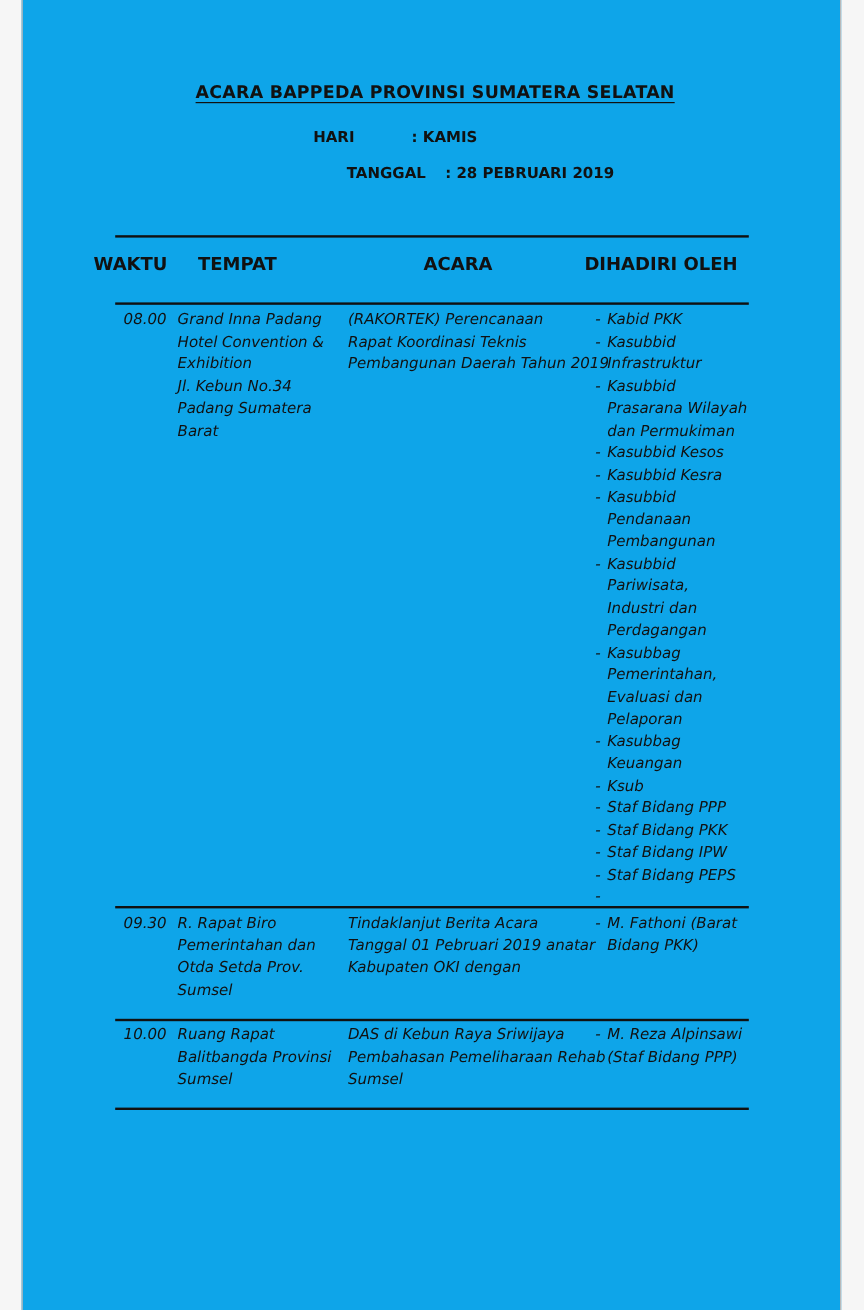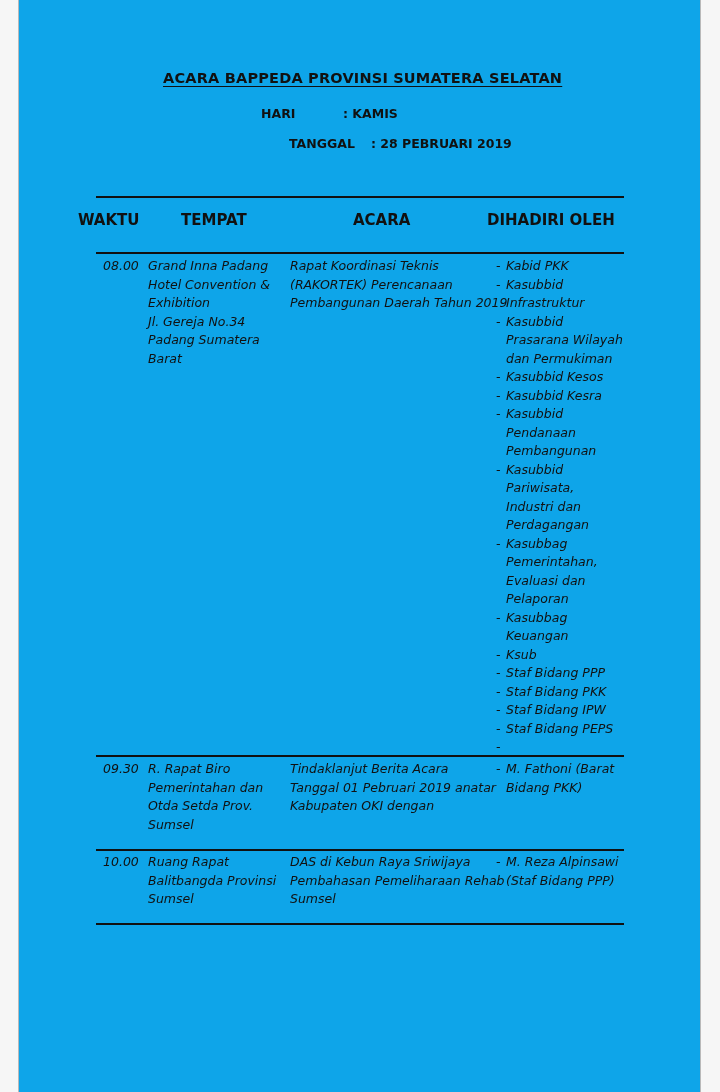--- a/index.html
+++ b/index.html
@@ -59,40 +59,40 @@
   <div class="meta-row" style="top: 106px; left: 242px;">
     <span class="k">HARI</span><span class="v">: KAMIS</span>
   </div>
   <div class="meta-row" style="top: 136px; left: 242px; margin-left: 28px;">
     <span class="k">TANGGAL</span><span class="v">: 28 PEBRUARI 2019</span>
   </div>
 
   <div class="rule" style="top: 196px; left: 77px;"></div>
 
   <div class="th" style="left: 59px;">WAKTU</div>
-  <div class="th" style="left: 162px;">TEMPAT</div>
+  <div class="th" style="left: 146px;">TEMPAT</div>
   <div class="th" style="left: 334px;">ACARA</div>
   <div class="th" style="left: 468px;">DIHADIRI OLEH</div>
 
   <div class="rule" style="top: 252px; left: 77px;"></div>
 
   <div id="rows-container">
       <div class="row" style="left: 77px; top: 257px;">
         <div class="cell c-time">08.00</div>
         <div class="cell c-place">
           <span class="line">Grand Inna Padang</span>
           <span class="line">Hotel Convention &amp;</span>
           <span class="line">Exhibition</span>
-          <span class="line">Jl. Gereja No.34</span>
+          <span class="line">Jl. Kebun No.34</span>
           <span class="line">Padang Sumatera</span>
           <span class="line">Barat</span>
         </div>
         <div class="cell c-event">
+          <span class="line">(RAKORTEK) Perencanaan</span>
           <span class="line">Rapat Koordinasi Teknis</span>
-          <span class="line">(RAKORTEK) Perencanaan</span>
           <span class="line">Pembangunan Daerah Tahun 2019</span>
         </div>
         <div class="cell c-att">
           <div class="att-item">
             <span class="dash">-</span>
             <span class="line">Kabid PKK</span>
           </div>
           <div class="att-item">
             <span class="dash">-</span>
             <span class="line">Kasubbid</span>

